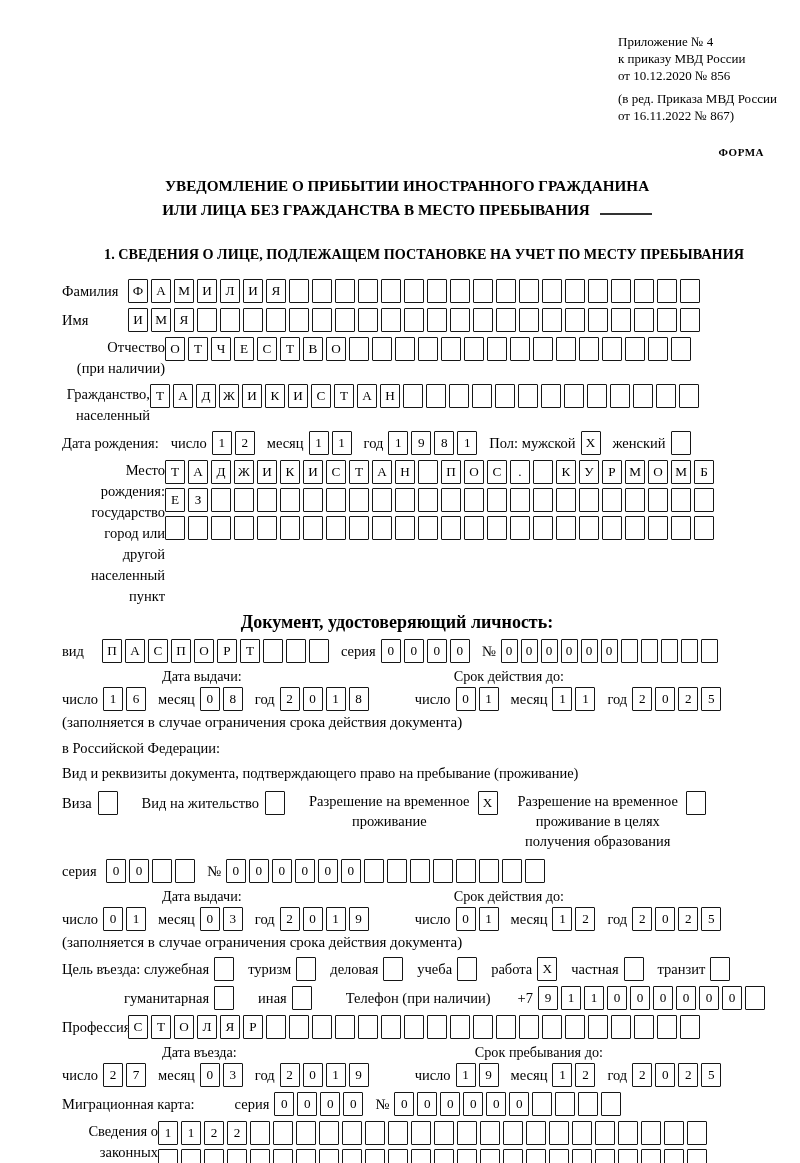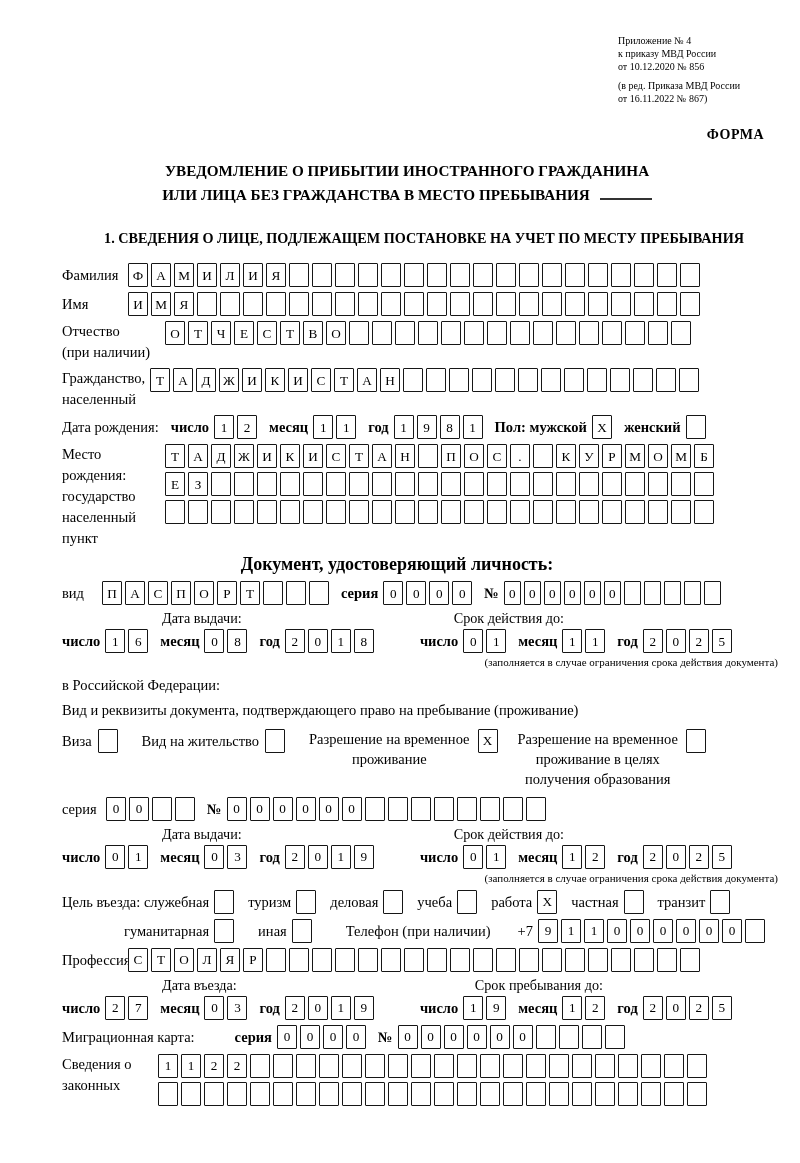--- a/index.html
+++ b/index.html
@@ -1,46 +1,46 @@
 <!DOCTYPE html>
 <html><head>
 <meta charset="utf-8">
 <style>
   html,body{margin:0;padding:0;}
   body{
     width:800px;height:1163px;overflow:hidden;background:#fff;color:#000;
     font-family:"Liberation Serif","DejaVu Serif",serif;font-size:14.5px;
     box-sizing:border-box;padding:34px 8px 10px 62px;
   }
-  .ref{margin-left:556px;font-size:10px;line-height:1.3;}
+  .ref{margin-left:556px;font-size:13px;line-height:1.3;}
   .ref .amend{margin-top:6px;}
-  .forma{font-weight:bold;text-align:right;padding-right:28px;margin-top:22px;font-size:14px;letter-spacing:.5px;}
+  .forma{font-weight:bold;text-align:right;padding-right:28px;margin-top:22px;font-size:11px;letter-spacing:.5px;}
   .title{text-align:center;font-weight:bold;font-size:15.2px;line-height:1.55;margin-top:16px;margin-right:40px;}
   .blank{display:inline-block;width:52px;border-bottom:2px solid #333;height:1px;margin-left:10px;vertical-align:baseline;}
   .sect{font-weight:bold;font-size:14.2px;text-align:center;margin:24px 0 16px -6px;}
   .row{display:flex;align-items:flex-start;margin-bottom:5px;}
   .lbl{flex:0 0 auto;line-height:24px;}
-  .lbl.multi{line-height:21px;}
+  .lbl.multi{line-height:21px;text-align:right;}
   .w66{width:66px;}.w103{width:103px;}.w88{width:88px;}.w96{width:96px;}
   .cells{display:inline-flex;gap:3px;vertical-align:middle;flex:0 0 auto;}
   .cell{flex:0 0 auto;width:18px;height:22px;border:1.6px solid #161616;border-radius:1px;
         display:inline-flex;align-items:center;justify-content:center;
         font-size:13.2px;line-height:1;background:#fff;}
   .cells.tight .cell{width:15px;}
   .stack .cells{display:flex;margin-bottom:4px;}
   .center-b{font-weight:bold;text-align:center;margin:2px 60px 6px 0;font-size:18px;}
-  .dl{margin:0 5px 0 12px;line-height:24px;font-weight:bold;}
+  .dl{margin:0 5px 0 12px;line-height:24px;}
   .dl.first{margin-left:0;}
   .dgroup{display:inline-flex;align-items:flex-start;}
   .dg2{margin-left:46px;}
   .hdr-row{display:flex;font-size:14.2px;margin:3px 0 2px;}
   .h1{margin-left:100px;}
   .h2{margin-left:212px;}
   .h2b{margin-left:238px;}
-  .note{text-align:right;padding-right:14px;font-size:11px;margin:-2px 0 6px;font-family:Liberation Serif, serif;}
+  .note{padding-right:14px;font-size:15px;margin:-2px 0 6px;font-family:Liberation Serif, serif;}
   .para{line-height:1.6;margin:2px 0;}
   .permits{align-items:flex-start;margin-top:6px;}
   .pl{line-height:24px;margin-right:6px;}
   .plc{text-align:center;line-height:20px;margin-right:8px;}
   .ml14{margin-left:14px;}.ml20{margin-left:20px;}.ml24{margin-left:24px;}
   .pp{line-height:24px;margin-right:5px;}
   .mt8{margin-top:8px;}.mt4{margin-top:4px;}
 </style>
 </head>
 <body>
@@ -221,20 +221,21 @@
     <span class="dl">женский</span>
     <span class="cells">
         <span class="cell"></span>
       </span>
   </div>
 
   <div class="row">
     <span class="lbl multi w103">
       <div>Место рождения:</div>
       <div>государство</div>
+      <div>город или другой</div>
       <div>населенный пункт</div>
     </span>
     <span class="stack">
       <span class="cells">
           <span class="cell">Т</span>
           <span class="cell">А</span>
           <span class="cell">Д</span>
           <span class="cell">Ж</span>
           <span class="cell">И</span>
           <span class="cell">К</span>

